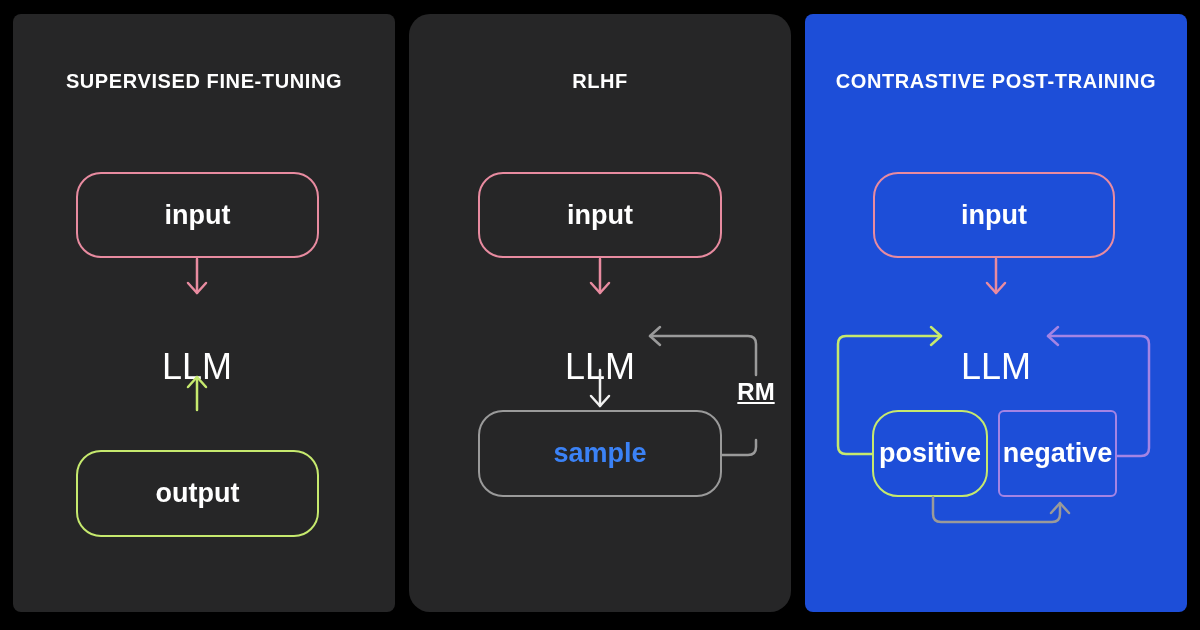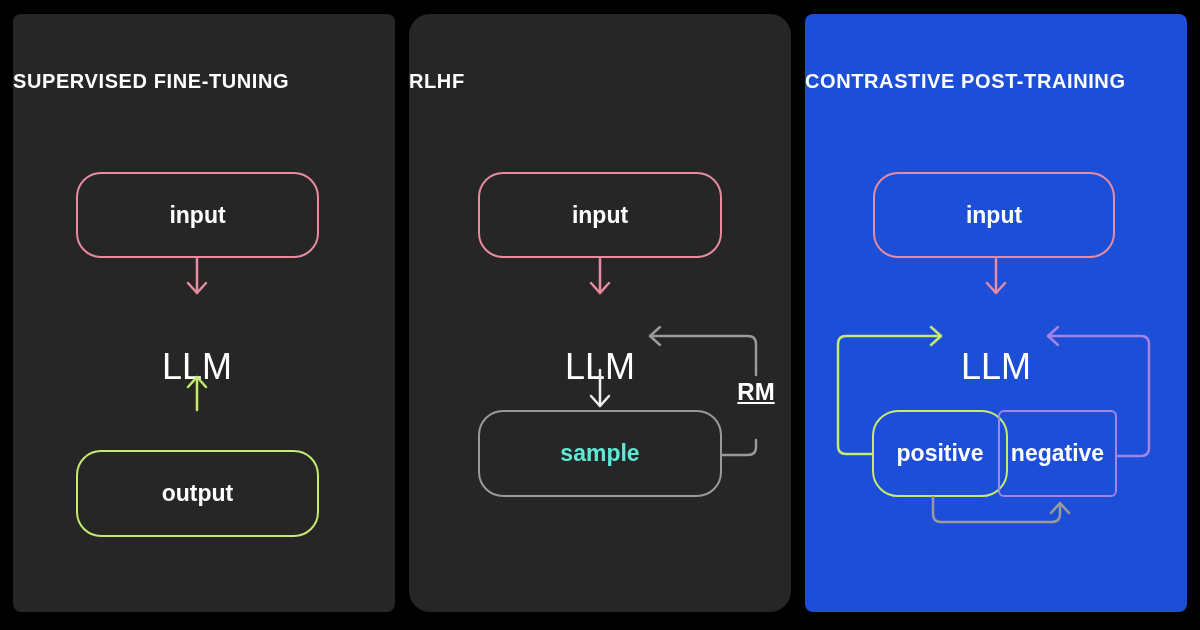--- a/index.html
+++ b/index.html
@@ -21,36 +21,36 @@
   }
   .panel-1 { left: 13px; }
   .panel-2 { left: 409px; }
   .panel-3 { left: 805px; }
 
   .panel-title {
     position: absolute;
     top: 55px;
     left: 0;
     width: 100%;
-    text-align: left;
+    text-align: center;
     font-size: 20px;
     font-weight: 700;
     letter-spacing: 0.6px;
     line-height: 24px;
     margin: 0;
   }
 
   .node-box {
     position: absolute;
     border: 2.5px solid;
     border-radius: 25px;
     display: flex;
     align-items: center;
     justify-content: center;
-    font-size: 23px;
+    font-size: 27px;
     font-weight: 700;
     box-sizing: border-box;
   }
 
   .llm-label {
     position: absolute;
     top: 303px;
     transform: translateX(-50%);
     font-size: 36px;
     font-weight: 400;
@@ -124,21 +124,21 @@
   <section class="panel panel-2" style="background: rgb(38, 38, 39); border-radius: 21px;">
     <h2 class="panel-title" style="color: rgb(255, 255, 255);">RLHF</h2>
 
     <div class="node-box" style="left: 69px; top: 158px; width: 244px; height: 86px; border-color: rgb(232, 139, 160);">
       <span style="color: rgb(255, 255, 255);">input</span>
     </div>
 
     <div class="llm-label" style="left: 191px; color: rgb(255, 255, 255);">LLM</div>
 
     <div class="node-box" style="left: 69px; top: 396px; width: 244px; height: 87px; border-color: rgb(154, 154, 154);">
-      <span style="color: #5eead4;">sample</span>
+      <span style="color: #3b82f6;">sample</span>
     </div>
 
     <div class="rm-label" style="color: rgb(255, 255, 255); text-decoration: underline;">RM</div>
 
     <svg class="overlay" width="382" height="598">
       <path d="M191,245 L191,279" marker-end="url(#mk-pink)" stroke="#e88ba0"></path>
       <path d="M191,356 L191,392" marker-end="url(#mk-white)" stroke="#f0f0f0"></path>
       <path d="M313,441 L339,441 Q347,441 347,433 L347,426" stroke="#9a9a9a"></path>
       <path d="M347,361 L347,330 Q347,322 339,322 L241,322" marker-end="url(#mk-gray)" stroke="#9a9a9a"></path>
     </svg>
@@ -146,21 +146,21 @@
 
   <section class="panel panel-3" style="background: #1d4ed8;">
     <h2 class="panel-title" style="color: rgb(255, 255, 255);">CONTRASTIVE POST-TRAINING</h2>
 
     <div class="node-box" style="left: 68px; top: 158px; width: 242px; height: 86px; border-color: rgb(232, 139, 160);">
       <span style="color: rgb(255, 255, 255);">input</span>
     </div>
 
     <div class="llm-label" style="left: 191px; color: rgb(255, 255, 255);">LLM</div>
 
-    <div class="node-box" style="left: 67px; top: 396px; width: 136px; height: 87px; border-radius: 26px; border-color: rgb(198, 233, 110);">
+    <div class="node-box" style="left: 67px; top: 396px; width: 116px; height: 87px; border-radius: 26px; border-color: rgb(198, 233, 110);">
       <span style="color: rgb(255, 255, 255);">positive</span>
     </div>
 
     <div class="node-box" style="left: 193px; top: 396px; width: 119px; height: 87px; border-radius: 6px; border-color: rgb(164, 132, 228);">
       <span style="color: rgb(255, 255, 255);">negative</span>
     </div>
 
     <svg class="overlay" width="382" height="598">
       <path d="M191,245 L191,279" marker-end="url(#mk-pink)" stroke="#e88ba0"></path>
       <path d="M67,440 L41,440 Q33,440 33,432 L33,330 Q33,322 41,322 L136,322" marker-end="url(#mk-green)" stroke="#c6e96e"></path>

